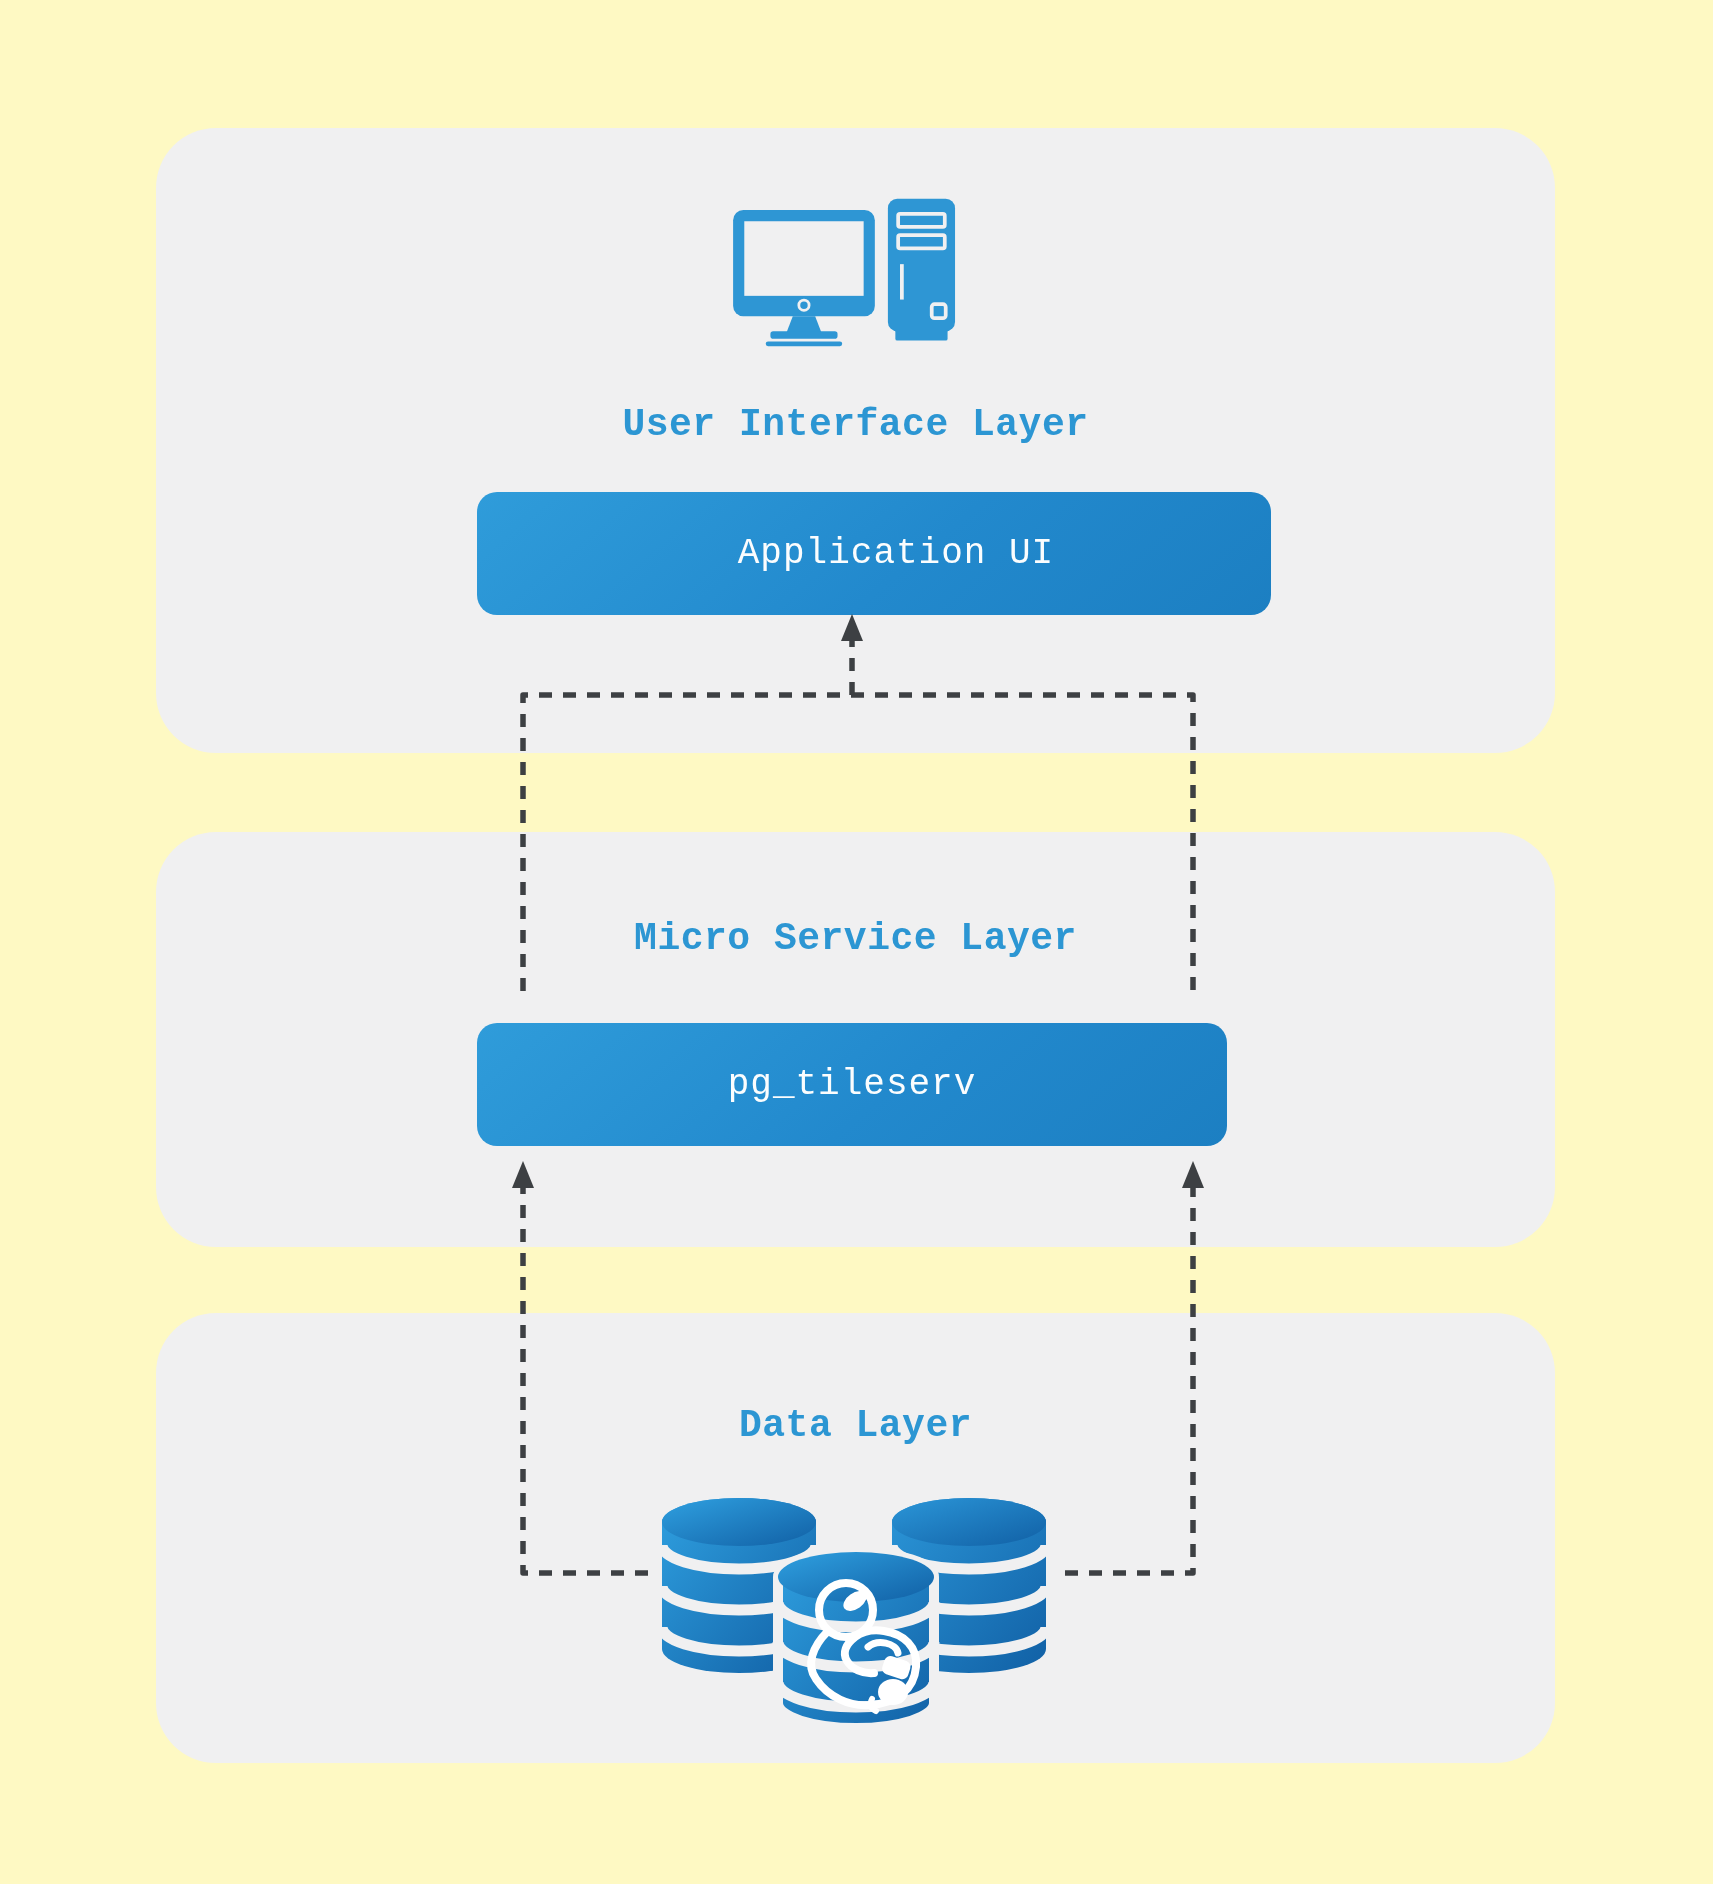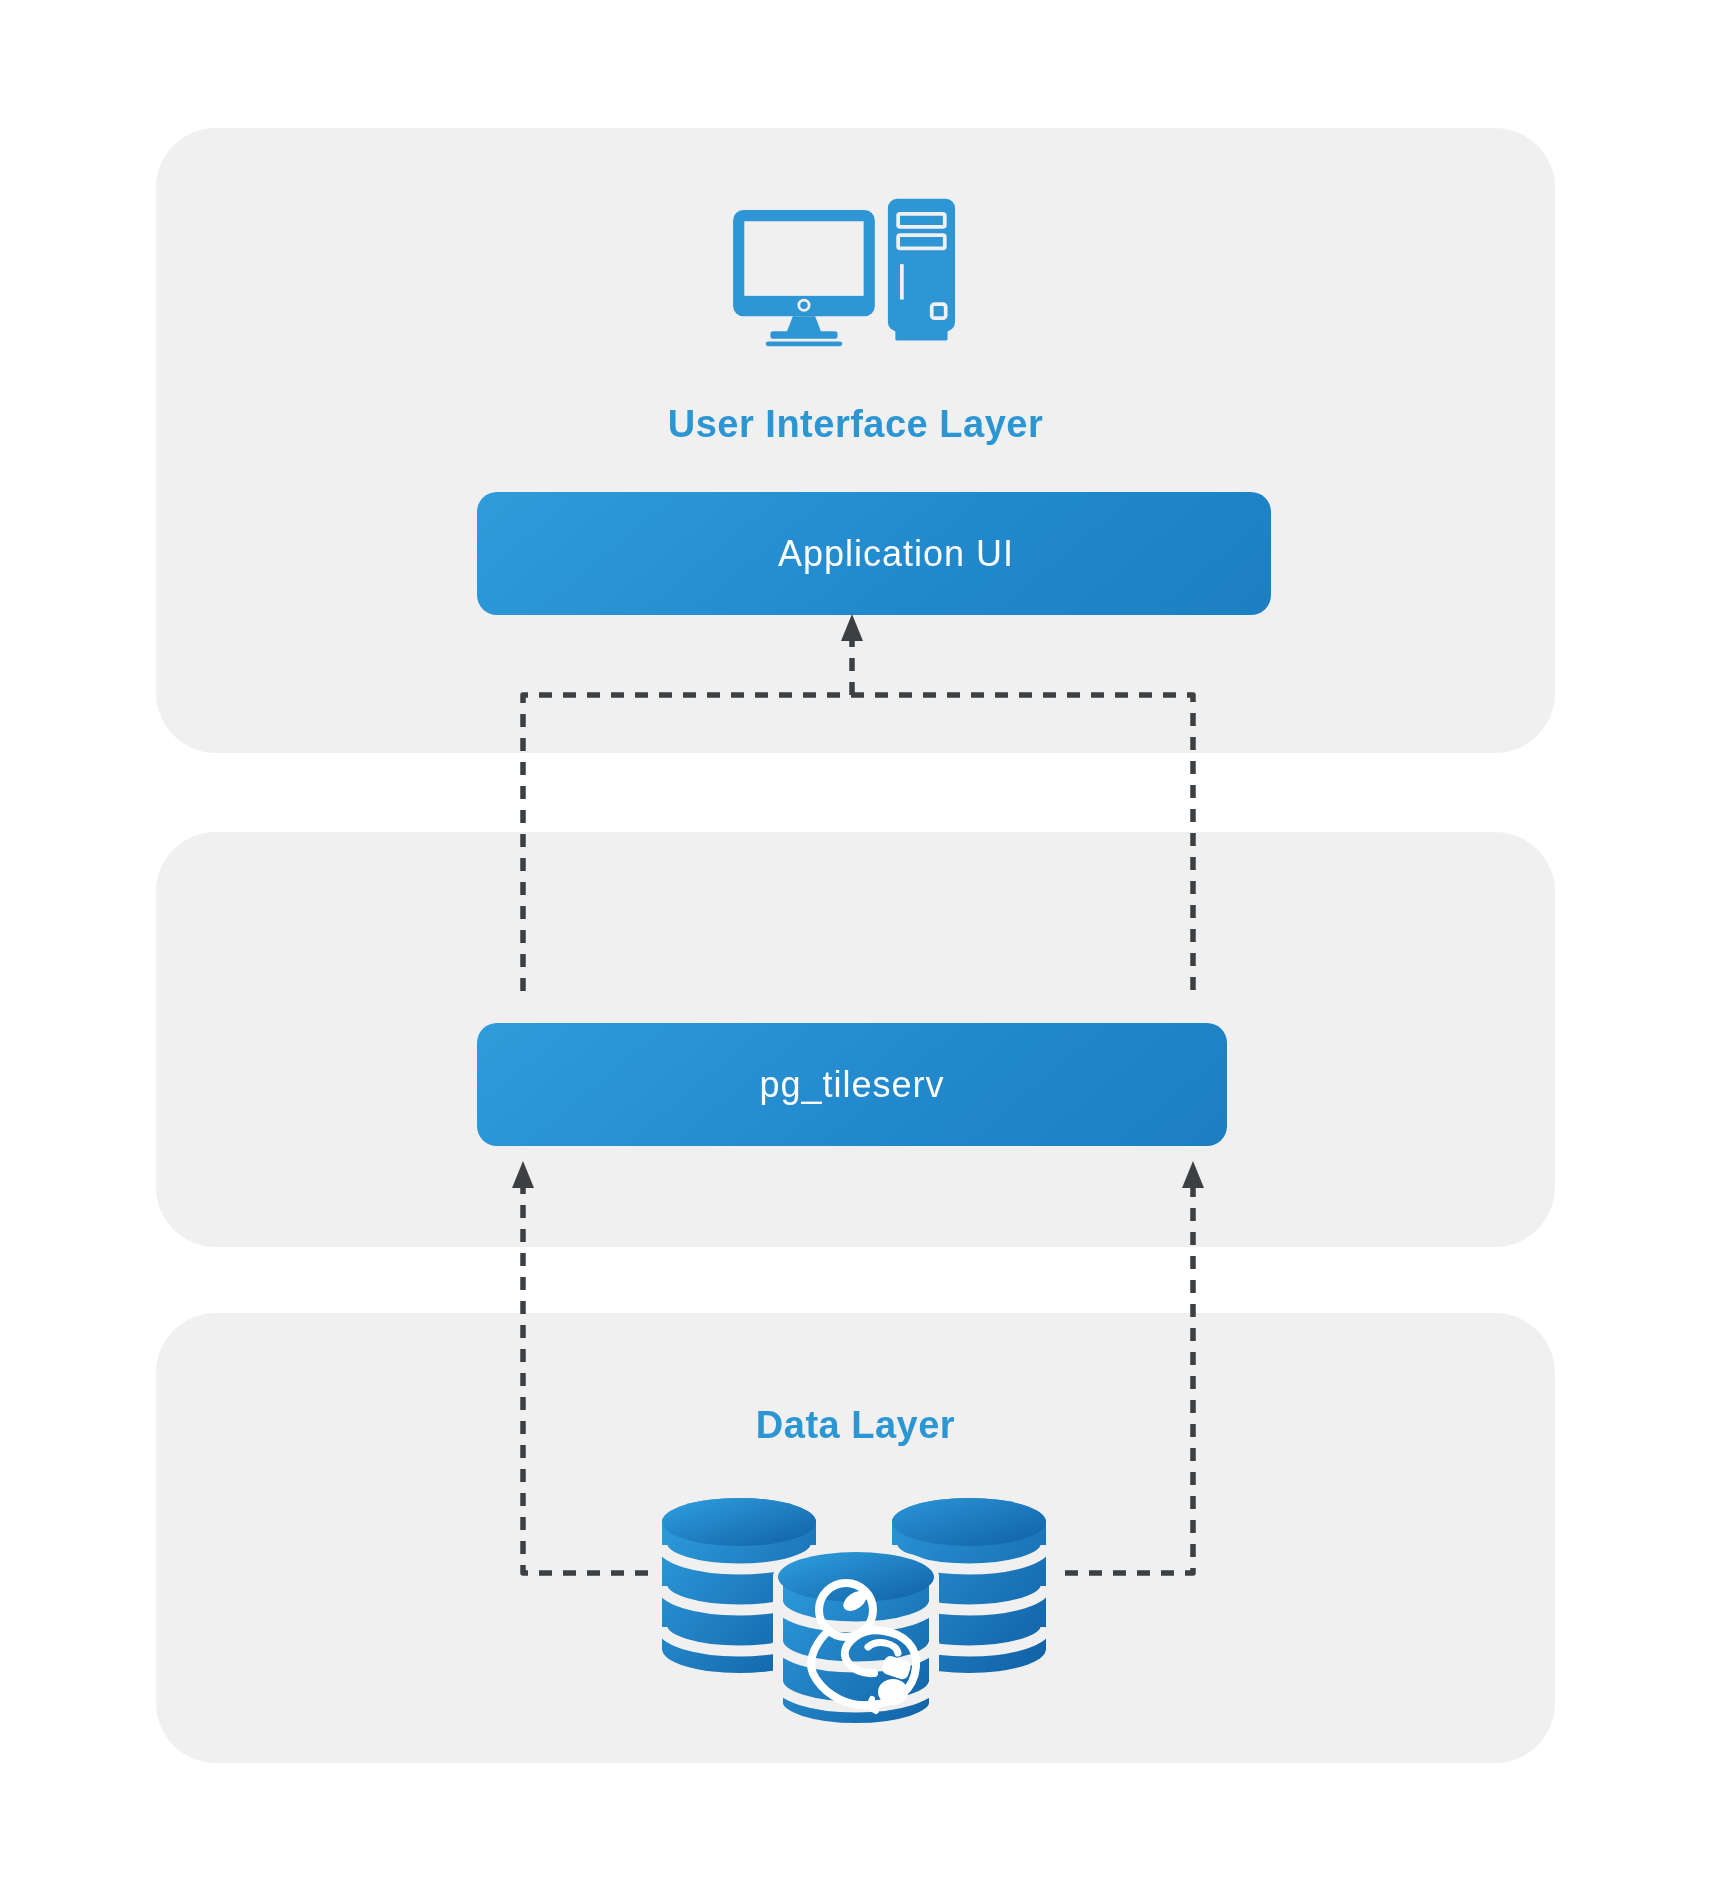--- a/index.html
+++ b/index.html
@@ -1,22 +1,22 @@
 <!DOCTYPE html>
 <html><head>
 <meta charset="utf-8">
 <style>
   html, body { margin: 0; padding: 0; background: #000; }
   .canvas {
     position: relative;
     width: 1713px;
     height: 1884px;
-    background: #ffffff;
+    background: #fef9c3;
     overflow: hidden;
-    font-family: Liberation Sans, sans-serif;
+    font-family: Liberation Mono, monospace;
   }
   .card {
     position: absolute;
     left: 156px;
     width: 1399px;
     background: #F0F0F1;
     border-radius: 60px;
   }
   .card.ui    { top: 128px;  height: 625px; }
   .card.micro { top: 832px;  height: 415px; }
@@ -107,20 +107,21 @@
 
     <g fill="none" stroke="#F0F0F1" stroke-width="4">
       <rect x="177" y="18" width="50" height="14" rx="2"></rect>
       <rect x="177" y="41" width="50" height="14" rx="2"></rect>
       <line x1="181" y1="72" x2="181" y2="110"></line>
       <rect x="213" y="115" width="15" height="15" rx="3"></rect>
     </g>
   </svg>
 
   <h2 class="layer-title title-ui">User Interface Layer</h2>
+  <h2 class="layer-title title-micro">Micro Service Layer</h2>
   <h2 class="layer-title title-data">Data Layer</h2>
 
   <div class="node node-ui">
     <span>Application UI</span>
   </div>
   <div class="node node-tileserv">
     <span>pg_tileserv</span>
   </div>
 
   <svg class="db-cluster" viewBox="0 0 1399 450">

